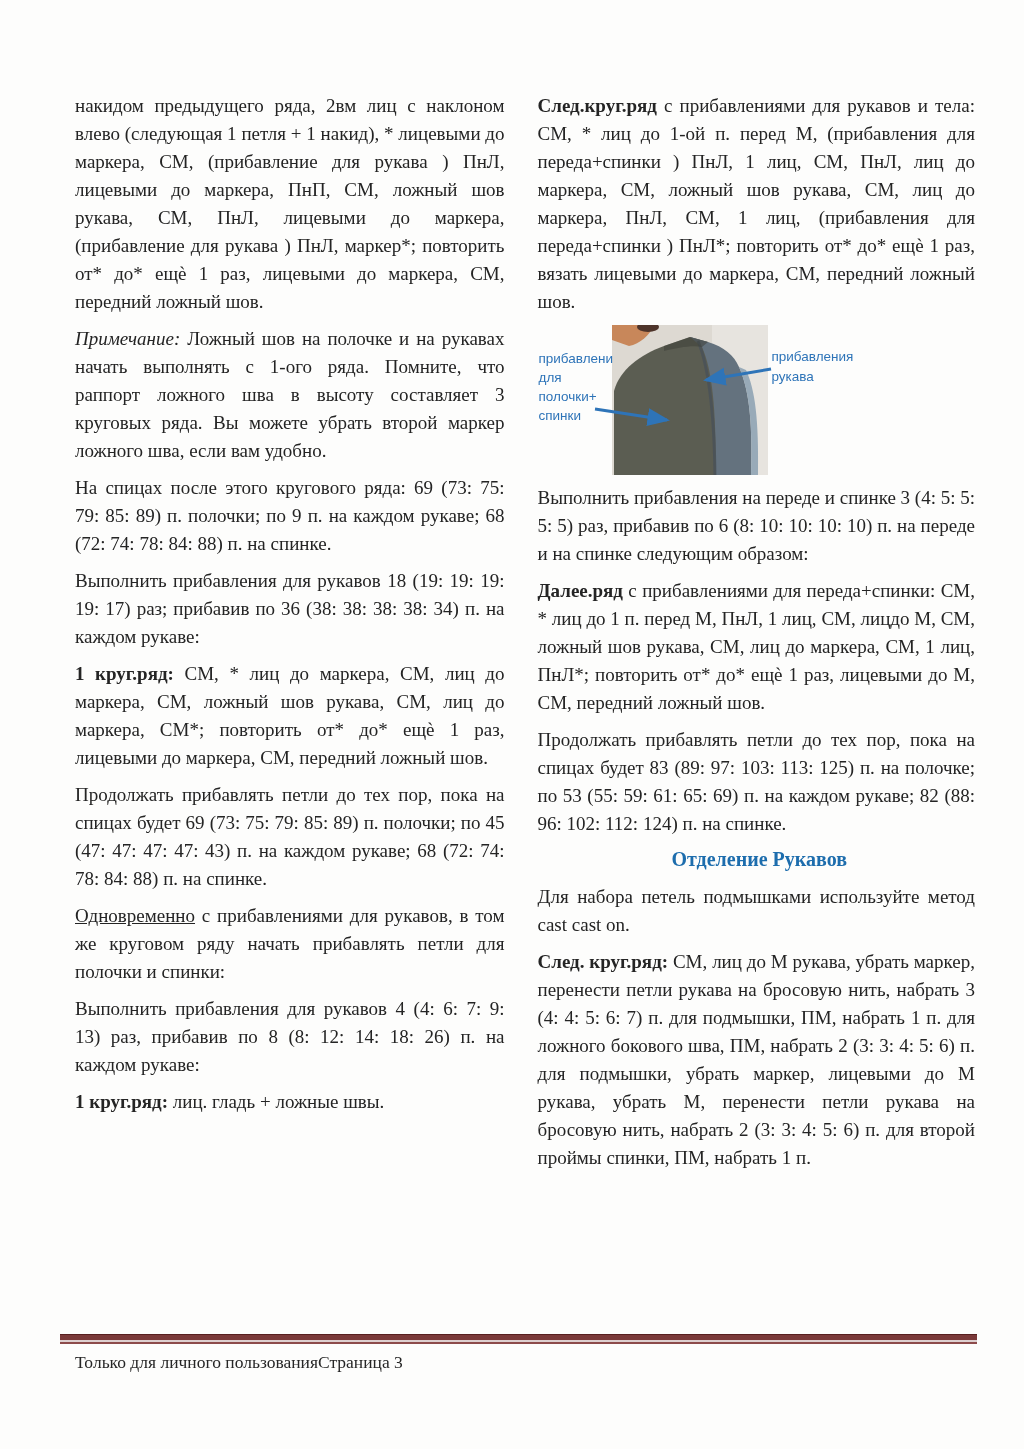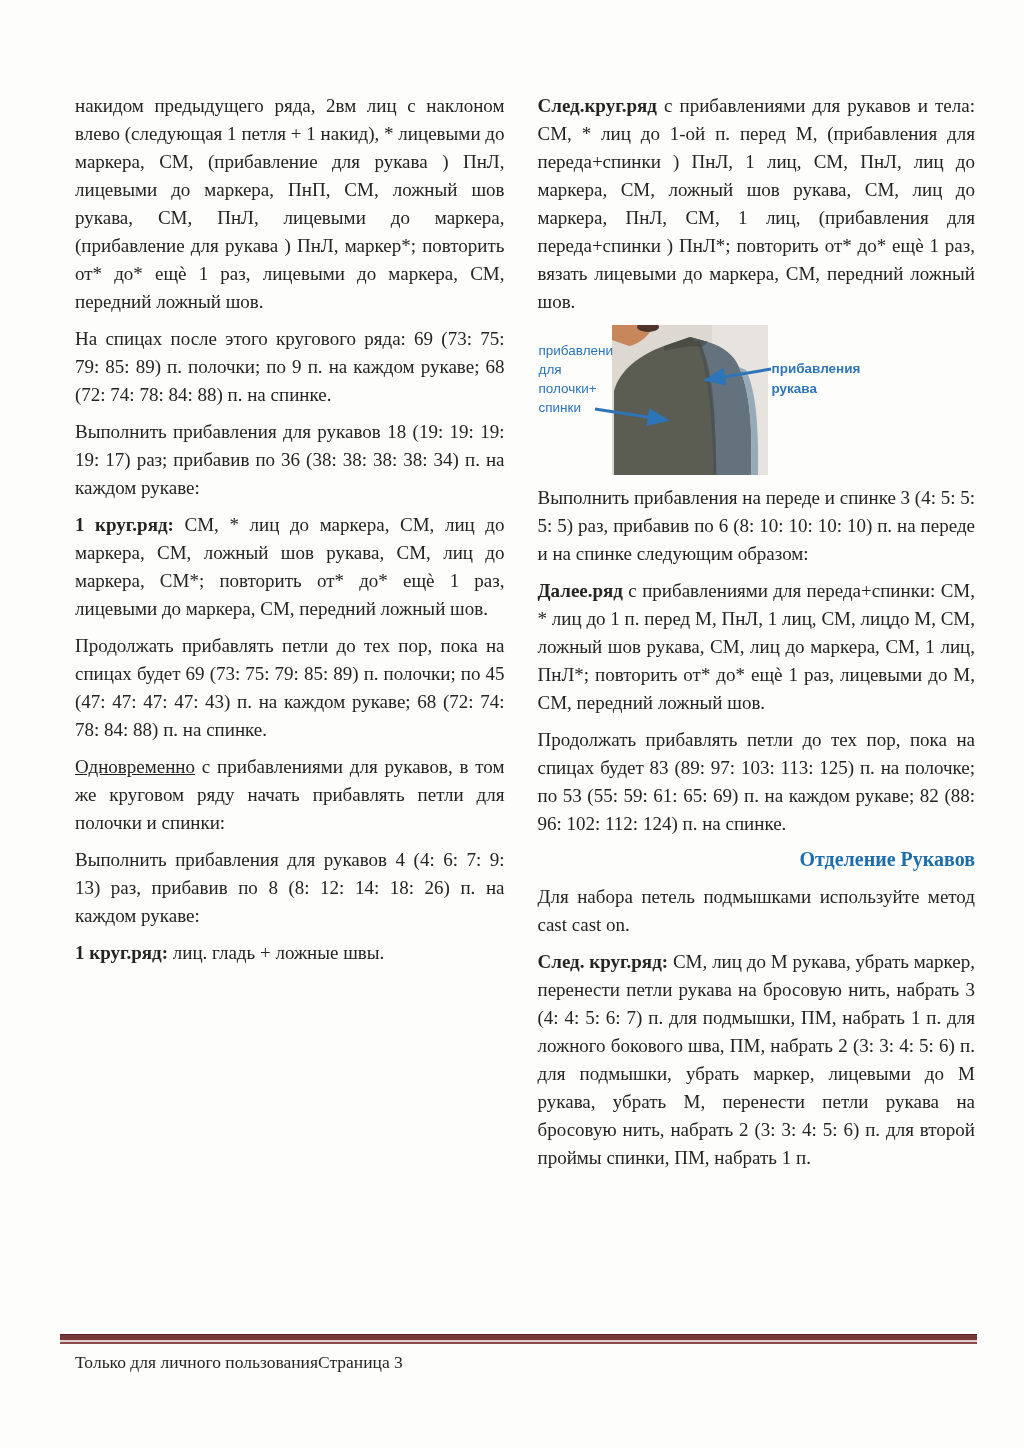--- a/index.html
+++ b/index.html
@@ -15,52 +15,53 @@
   .col{box-sizing:border-box;}
   .col-left{width:430px;}
   .col-right{width:438px;}
   p{margin:0 0 9px 0;font-size:19px;line-height:28px;text-align:justify;}
   p.mb0{margin-bottom:0;}
   .b{font-weight:bold;}
   .i{font-style:italic;}
   .u{text-decoration:underline;}
   h2.section{
     color:#1d6dad;font-size:20px;font-weight:bold;
-    margin:4px 0 12px 6px;line-height:24px;text-align:right;
+    margin:4px 0 12px 6px;line-height:24px;text-align:center;
   }
   
   .figure{position:relative;height:150px;margin:6px 0 9px 0;}
   .photo{position:absolute;left:74px;top:0;width:156px;height:150px;}
   .ann{
     position:absolute;
     font-family:"Liberation Sans","DejaVu Sans",sans-serif;
     font-size:13.5px;color:#2e74b8;z-index:3;text-align:left;
   }
-  .ann-left{left:1px;top:16px;line-height:19px;}
-  .ann-right{left:234px;top:34px;line-height:20px;font-weight:bold;}
+  .ann-left{left:1px;top:24px;line-height:19px;}
+  .ann-right{left:234px;top:22px;line-height:20px;}
   .arrows{position:absolute;left:0;top:0;width:438px;height:150px;z-index:2;}
   
   .footer{position:absolute;left:60px;top:1334px;width:917px;}
   .rule-thick{height:5px;background:#7a3939;border-top:1px solid #571f1f;}
   .rule-gap{height:2px;background:#ded0d0;}
   .rule-thin{height:2px;background:#8d4b4b;}
   .footer-text{
     display:flex;
     margin-top:6px;padding-left:15px;
     font-size:17.5px;color:#262626;line-height:24px;
   }
 </style>
 </head>
 <body>
 
 <div class="page">
   <div class="columns">
 
     <div class="col col-left">
       <p><span>накидом предыдущего ряда, 2вм лиц с наклоном влево (следующая 1 петля + 1 накид), * лицевыми до маркера, СМ, (прибавление для рукава ) ПнЛ, лицевыми до маркера, ПнП, СМ, ложный шов рукава, СМ, ПнЛ, лицевыми до маркера, (прибавление для рукава ) ПнЛ, маркер*; повторить от* до* ещѐ 1 раз, лицевыми до маркера, СМ, передний ложный шов.</span></p>
+      <p><span class="i">Примечание:</span><span> Ложный шов на полочке и на рукавах начать выполнять с 1-ого ряда. Помните, что раппорт ложного шва в высоту составляет 3 круговых ряда. Вы можете убрать второй маркер ложного шва, если вам удобно.</span></p>
       <p><span>На спицах после этого кругового ряда: 69 (73: 75: 79: 85: 89) п. полочки; по 9 п. на каждом рукаве; 68 (72: 74: 78: 84: 88) п. на спинке.</span></p>
       <p><span>Выполнить прибавления для рукавов 18 (19: 19: 19: 19: 17) раз; прибавив по 36 (38: 38: 38: 38: 34) п. на каждом рукаве:</span></p>
       <p><span class="b">1 круг.ряд:</span><span> СМ, * лиц до маркера, СМ, лиц до маркера, СМ, ложный шов рукава, СМ, лиц до маркера, СМ*; повторить от* до* ещѐ 1 раз, лицевыми до маркера, СМ, передний ложный шов.</span></p>
       <p><span>Продолжать прибавлять петли до тех пор, пока на спицах будет 69 (73: 75: 79: 85: 89) п. полочки; по 45 (47: 47: 47: 47: 43) п. на каждом рукаве; 68 (72: 74: 78: 84: 88) п. на спинке.</span></p>
       <p><span class="u">Одновременно</span><span> с прибавлениями для рукавов, в том же круговом ряду начать прибавлять петли для полочки и спинки:</span></p>
       <p><span>Выполнить прибавления для рукавов 4 (4: 6: 7: 9: 13) раз, прибавив по 8 (8: 12: 14: 18: 26) п. на каждом рукаве:</span></p>
       <p><span class="b">1 круг.ряд:</span><span> лиц. гладь + ложные швы.</span></p>
     </div>
 
     <div class="col col-right">

